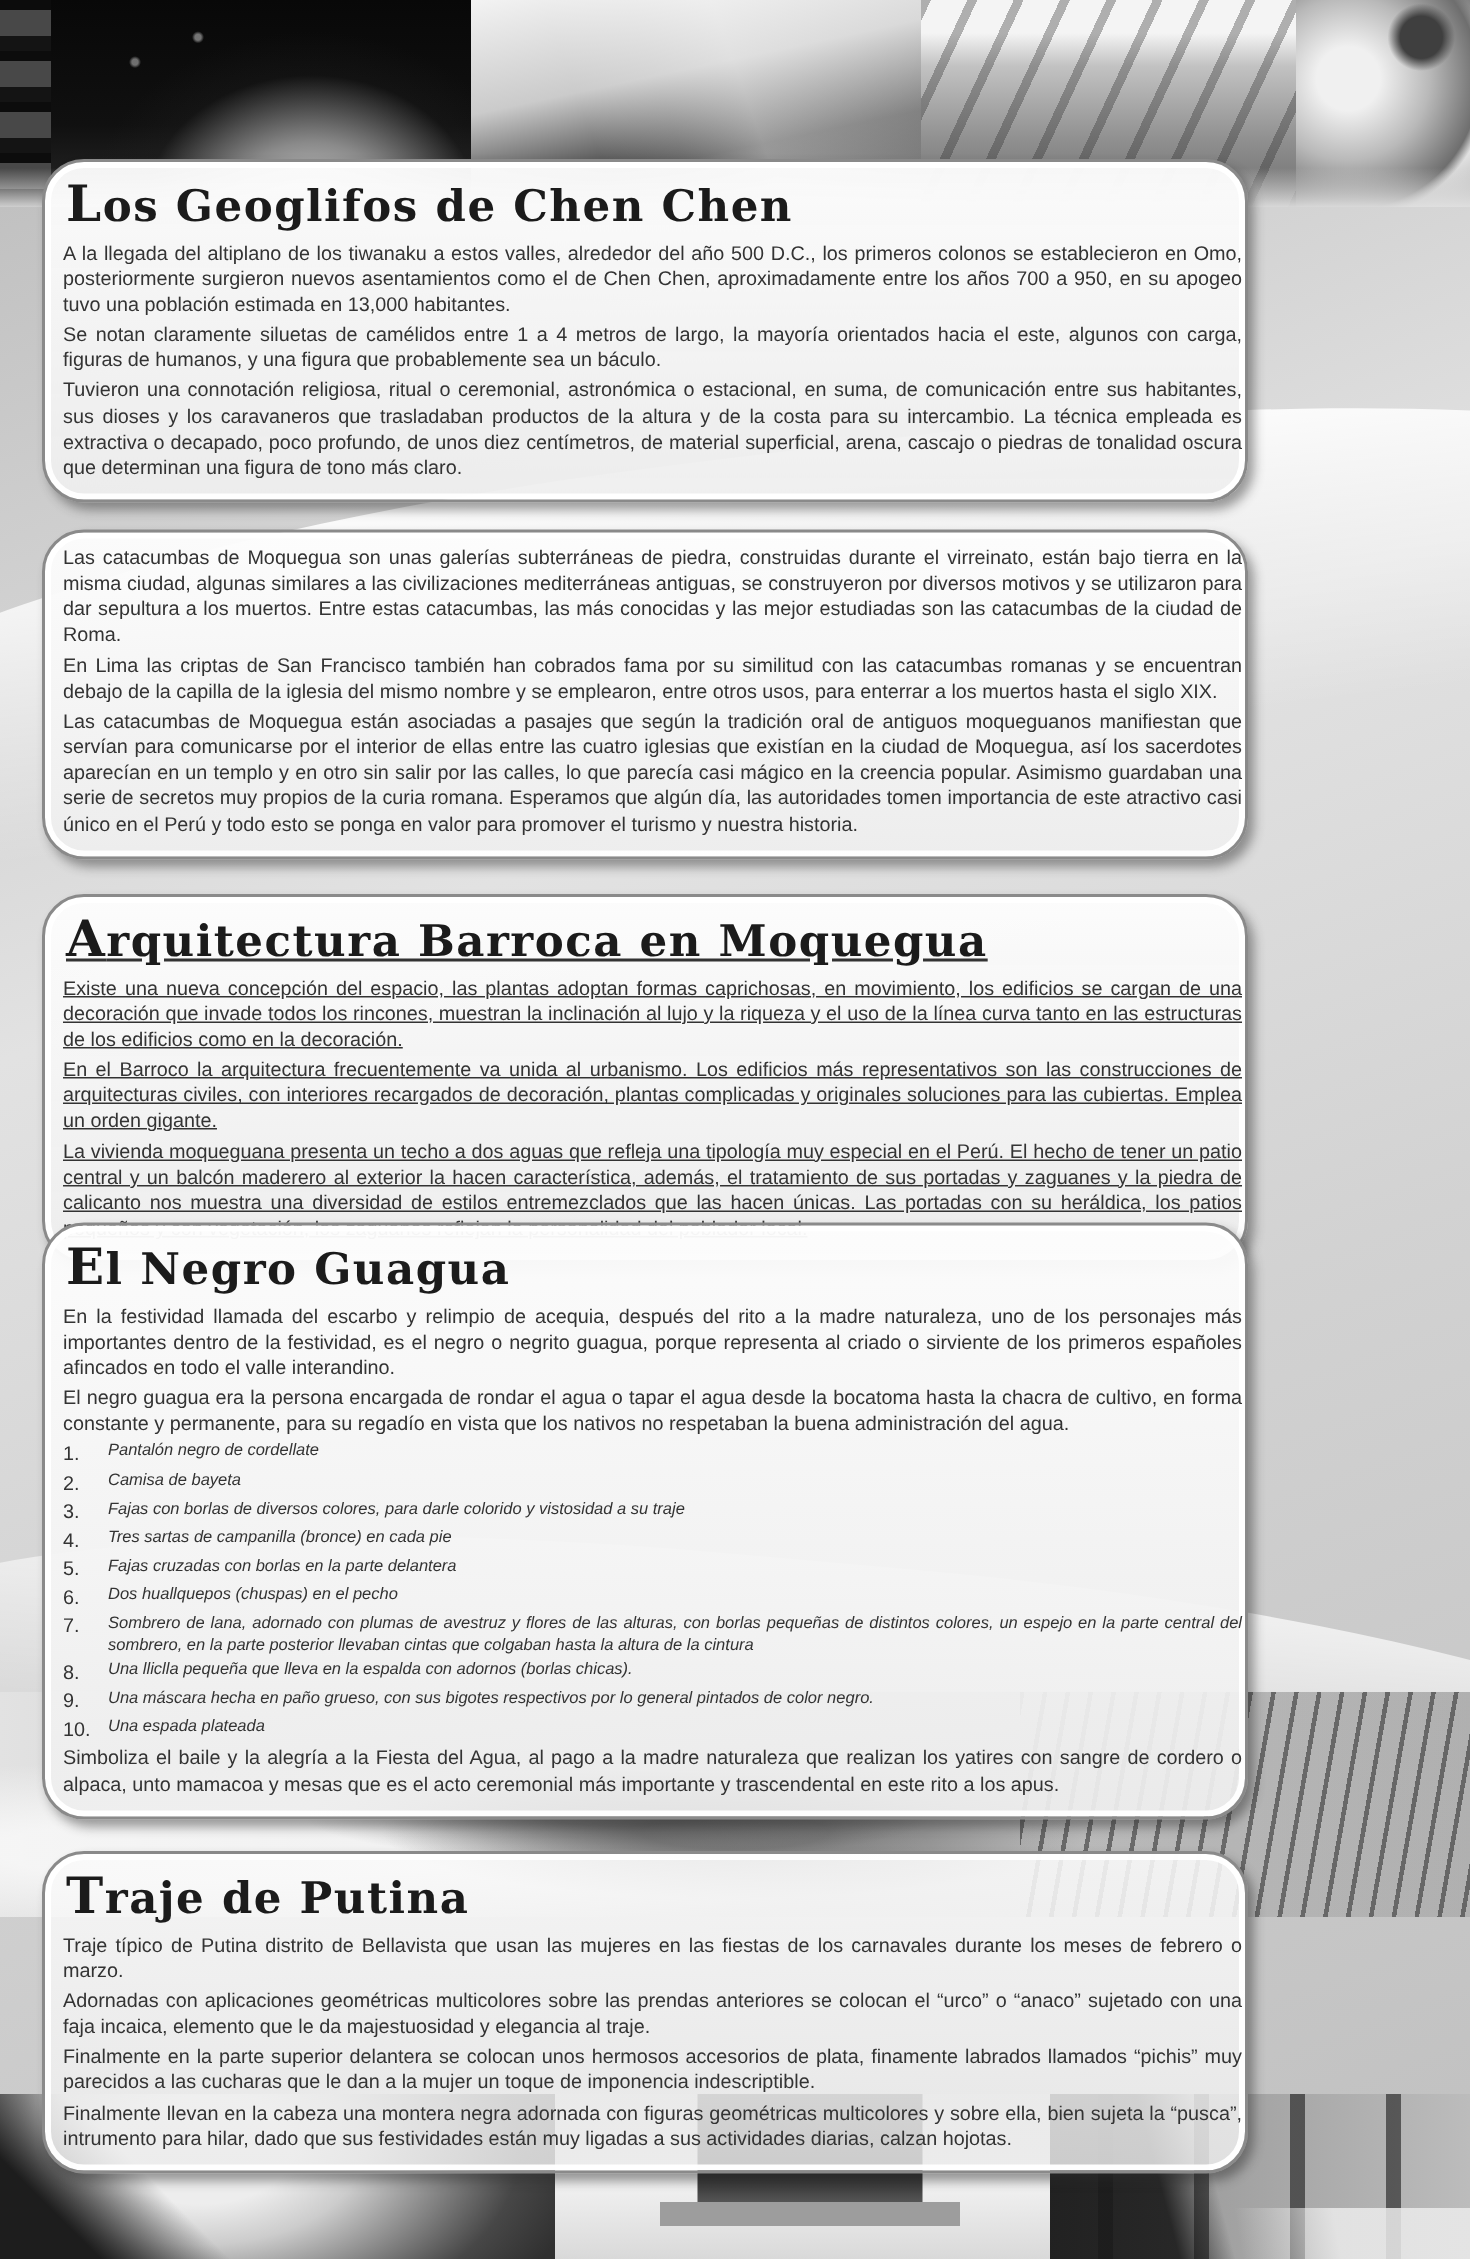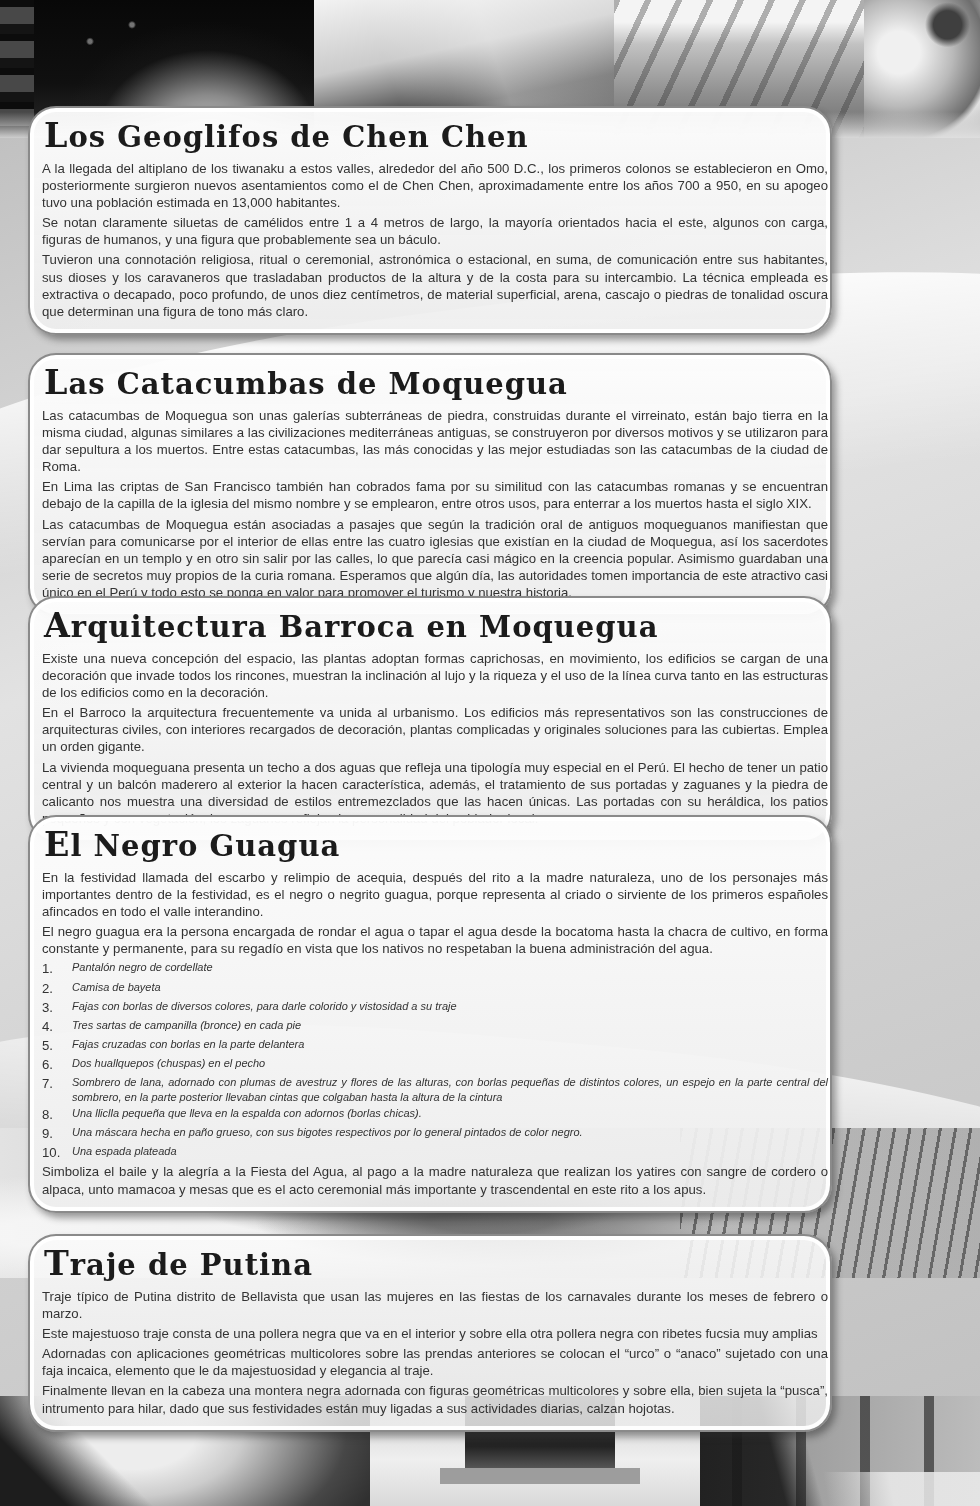--- a/index.html
+++ b/index.html
@@ -115,27 +115,26 @@
   </div>
 
   <section class="panel" style="top:106px;">
     <h2 class="deco">Los Geoglifos de Chen Chen</h2>
     <p>A la llegada del altiplano de los tiwanaku a estos valles, alrededor del año 500 D.C., los primeros colonos se establecieron en Omo, posteriormente surgieron nuevos asentamientos como el de Chen Chen, aproximadamente entre los años 700 a 950, en su apogeo tuvo una población estimada en 13,000 habitantes.</p>
     <p>Se notan claramente siluetas de camélidos entre 1 a 4 metros de largo, la mayoría orientados hacia el este, algunos con carga, figuras de humanos, y una figura que probablemente sea un báculo.</p>
     <p>Tuvieron una connotación religiosa, ritual o ceremonial, astronómica o estacional, en suma, de comunicación entre sus habitantes, sus dioses y los caravaneros que trasladaban productos de la altura y de la costa para su intercambio. La técnica empleada es extractiva o decapado, poco profundo, de unos diez centímetros, de material superficial, arena, cascajo o piedras de tonalidad oscura que determinan una figura de tono más claro.</p>
   </section>
 
   <section class="panel" style="top:353px;">
-    <h2 class="deco">Las Catacumbas de Moquegua</h2>
     <p>Las catacumbas de Moquegua son unas galerías subterráneas de piedra, construidas durante el virreinato, están bajo tierra en la misma ciudad, algunas similares a las civilizaciones mediterráneas antiguas, se construyeron por diversos motivos y se utilizaron para dar sepultura a los muertos. Entre estas catacumbas, las más conocidas y las mejor estudiadas son las catacumbas de la ciudad de Roma.</p>
     <p>En Lima las criptas de San Francisco también han cobrados fama por su similitud con las catacumbas romanas y se encuentran debajo de la capilla de la iglesia del mismo nombre y se emplearon, entre otros usos, para enterrar a los muertos hasta el siglo XIX.</p>
     <p>Las catacumbas de Moquegua están asociadas a pasajes que según la tradición oral de antiguos moqueguanos manifiestan que servían para comunicarse por el interior de ellas entre las cuatro iglesias que existían en la ciudad de Moquegua, así los sacerdotes aparecían en un templo y en otro sin salir por las calles, lo que parecía casi mágico en la creencia popular. Asimismo guardaban una serie de secretos muy propios de la curia romana. Esperamos que algún día, las autoridades tomen importancia de este atractivo casi único en el Perú y todo esto se ponga en valor para promover el turismo y nuestra historia.</p>
   </section>
 
-  <section class="panel" style="top:596px;">
+  <section class="panel" style="top:596px;text-decoration:underline;">
     <h2 class="deco">Arquitectura Barroca en Moquegua</h2>
     <p>Existe una nueva concepción del espacio, las plantas adoptan formas caprichosas, en movimiento, los edificios se cargan de una decoración que invade todos los rincones, muestran la inclinación al lujo y la riqueza y el uso de la línea curva tanto en las estructuras de los edificios como en la decoración.</p>
     <p>En el Barroco la arquitectura frecuentemente va unida al urbanismo. Los edificios más representativos son las construcciones de arquitecturas civiles, con interiores recargados de decoración, plantas complicadas y originales soluciones para las cubiertas. Emplea un orden gigante.</p>
     <p>La vivienda moqueguana presenta un techo a dos aguas que refleja una tipología muy especial en el Perú. El hecho de tener un patio central y un balcón maderero al exterior la hacen característica, además, el tratamiento de sus portadas y zaguanes y la piedra de calicanto nos muestra una diversidad de estilos entremezclados que las hacen únicas. Las portadas con su heráldica, los patios pequeños y con vegetación, los zaguanes reflejan la personalidad del poblador local.</p>
   </section>
 
   <section class="panel" style="top:815px;">
     <h2 class="deco">El Negro Guagua</h2>
     <p>En la festividad llamada del escarbo y relimpio de acequia, después del rito a la madre naturaleza, uno de los personajes más importantes dentro de la festividad, es el negro o negrito guagua, porque representa al criado o sirviente de los primeros españoles afincados en todo el valle interandino.</p>
     <p>El negro guagua era la persona encargada de rondar el agua o tapar el agua desde la bocatoma hasta la chacra de cultivo, en forma constante y permanente, para su regadío en vista que los nativos no respetaban la buena administración del agua.</p>
@@ -180,18 +179,18 @@
           <span class="num">10.</span>
           <p class="txt">Una espada plateada</p>
         </div>
     </div>
     <p>Simboliza el baile y la alegría a la Fiesta del Agua, al pago a la madre naturaleza que realizan los yatires con sangre de cordero o alpaca, unto mamacoa y mesas que es el acto ceremonial más importante y trascendental en este rito a los apus.</p>
   </section>
 
   <section class="panel translucent" style="top:1206px;">
     <h2 class="deco">Traje de Putina</h2>
     <p>Traje típico de Putina distrito de Bellavista que usan las mujeres en las fiestas de los carnavales durante los meses de febrero o marzo.</p>
-    <p>Este majestuoso traje consta de una pollera negra que va en el interior y sobre ella otra pollera negra con ribetes fucsia muy amplias</p>
     <p>Adornadas con aplicaciones geométricas multicolores sobre las prendas anteriores se colocan el “urco” o “anaco” sujetado con una faja incaica, elemento que le da majestuosidad y elegancia al traje.</p>
+    <p>Finalmente en la parte superior delantera se colocan unos hermosos accesorios de plata, finamente labrados llamados “pichis” muy parecidos a las cucharas que le dan a la mujer un toque de imponencia indescriptible.</p>
     <p>Finalmente llevan en la cabeza una montera negra adornada con figuras geométricas multicolores y sobre ella, bien sujeta la “pusca”, intrumento para hilar, dado que sus festividades están muy ligadas a sus actividades diarias, calzan hojotas.</p>
   </section>
 
 </div>
 
 </body></html>

